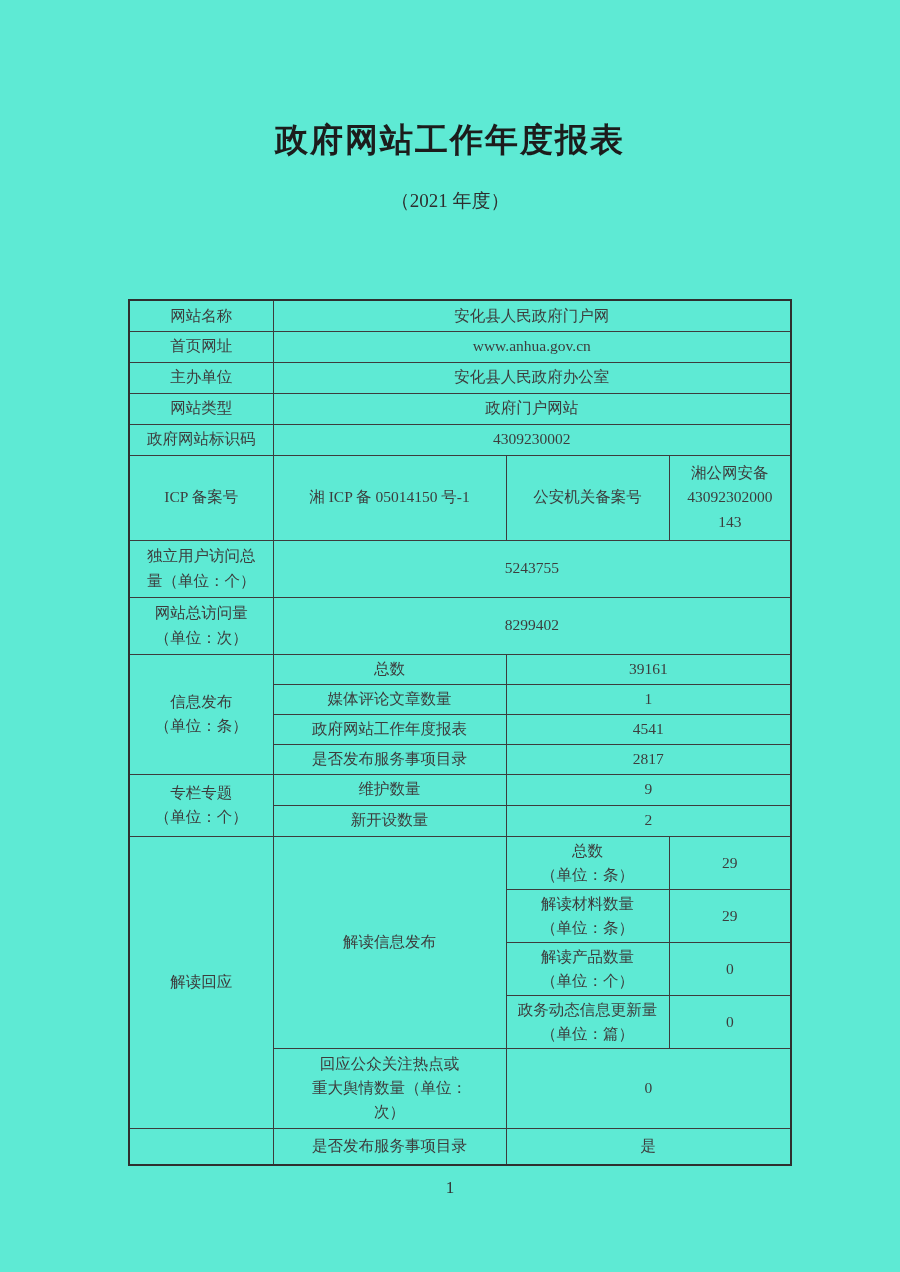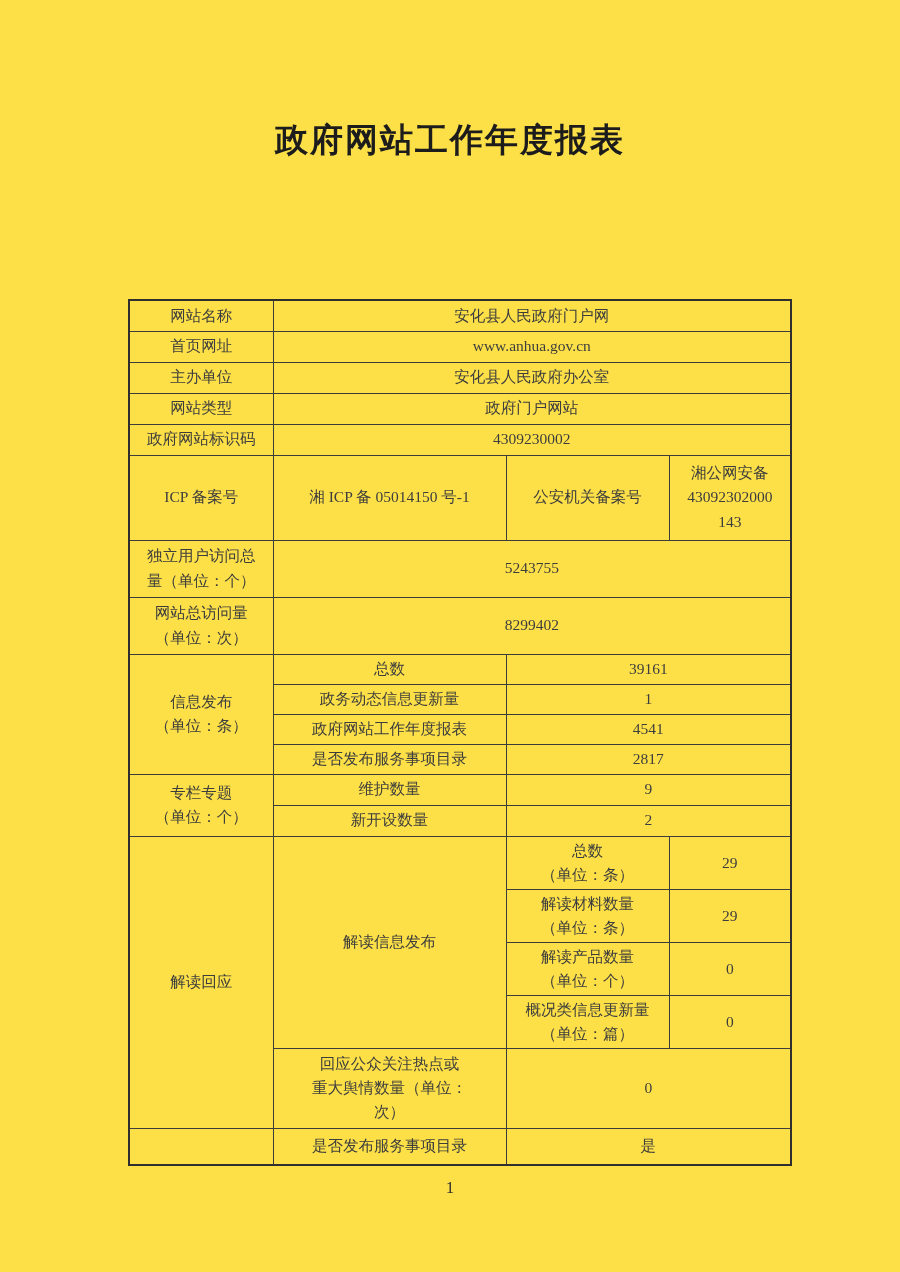--- a/index.html
+++ b/index.html
@@ -1,19 +1,19 @@
 <!DOCTYPE html>
 <html><head>
 <meta charset="utf-8">
 <style>
   html, body { margin:0; padding:0; background:#ffffff; }
   .page {
     position:relative;
     width:900px; height:1272px;
-    background:#fde047;
+    background:#5eead4;
     font-family:"Liberation Serif","DejaVu Serif",serif;
     color:#3d3d3d;
     overflow:hidden;
   }
   .title {
     position:absolute; top:118px; left:0; width:900px;
     text-align:center;
     font-family:"Liberation Sans","DejaVu Sans",sans-serif;
     font-weight:bold; font-size:33px; letter-spacing:2px;
     color:#1c1c1c;
@@ -54,20 +54,21 @@
     position:absolute; top:1178px; left:0; width:900px;
     text-align:center; font-size:17px; color:#333333;
   }
 </style>
 </head>
 <body>
 
 <div class="page">
 
   <div class="title">政府网站工作年度报表</div>
+  <div class="subtitle">（2021 年度）</div>
 
   <table class="report">
     <colgroup>
       <col style="width:144px">
       <col style="width:233px">
       <col style="width:163px">
       <col style="width:122px">
     </colgroup>
     <tbody>
       <tr class="h31">
@@ -109,21 +110,21 @@
         <td colspan="3">8299402</td>
       </tr>
 
       <tr class="h30">
         <td rowspan="4">信息发布
 （单位：条）</td>
         <td>总数</td>
         <td colspan="2">39161</td>
       </tr>
       <tr class="h30">
-        <td>政务动态信息更新量</td>
+        <td>媒体评论文章数量</td>
         <td colspan="2">1</td>
       </tr>
       <tr class="h30">
         <td>政府网站工作年度报表</td>
         <td colspan="2">4541</td>
       </tr>
       <tr class="h30">
         <td>是否发布服务事项目录</td>
         <td colspan="2">2817</td>
       </tr>
@@ -150,21 +151,21 @@
         <td>解读材料数量
 （单位：条）</td>
         <td>29</td>
       </tr>
       <tr class="h51">
         <td>解读产品数量
 （单位：个）</td>
         <td>0</td>
       </tr>
       <tr class="h51">
-        <td>概况类信息更新量
+        <td>政务动态信息更新量
 （单位：篇）</td>
         <td>0</td>
       </tr>
       <tr class="h80">
         <td>回应公众关注热点或
 重大舆情数量（单位：
 次）</td>
         <td colspan="2">0</td>
       </tr>
 

